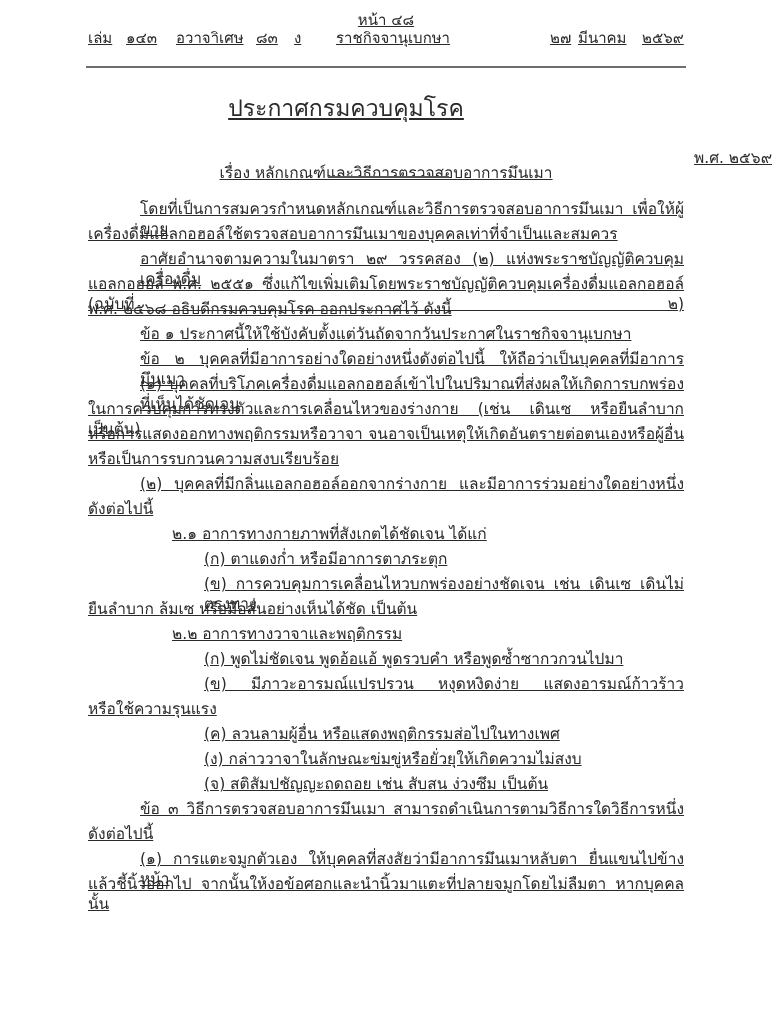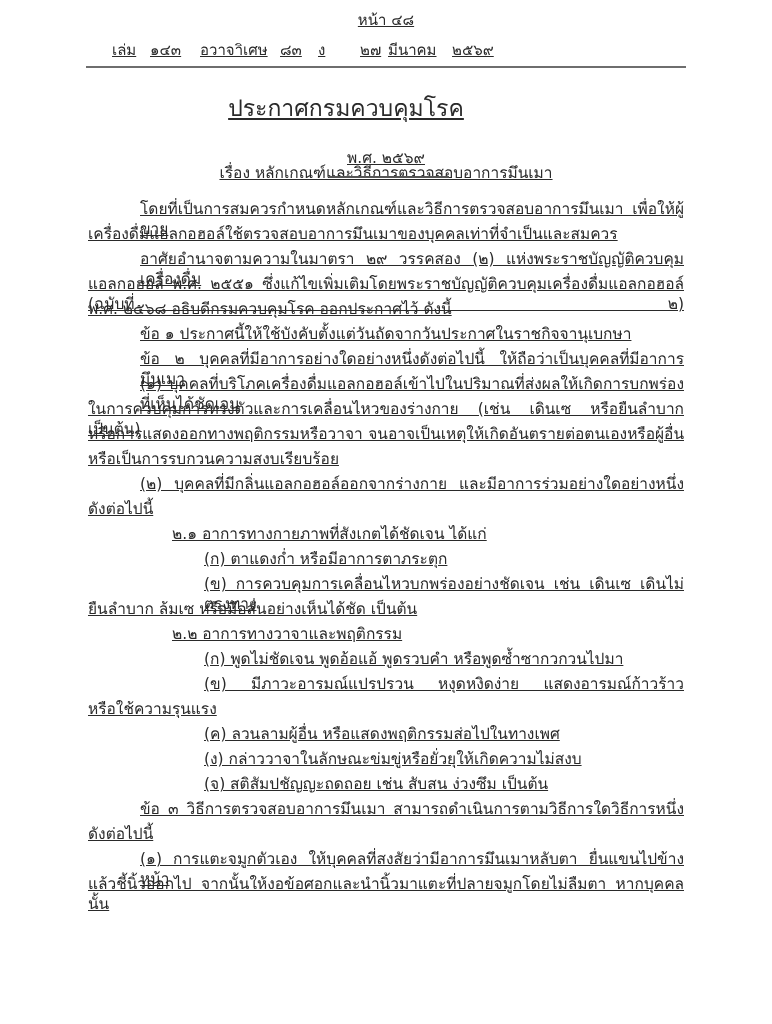--- a/index.html
+++ b/index.html
@@ -14,39 +14,40 @@
       line-height: 20px;
       white-space: nowrap;
       text-decoration: underline;
     }
     .just {
       left: 88px; width: 596px;
       text-align: justify; text-align-last: justify;
       white-space: normal;
     }
     .page-no { top: 10px; left: 0; width: 772px; text-align: center; font-size: 15px; }
-    .hdr { top: 40px; left: 88px; width: 596px; display: flex; font-size: 15px; margin-left: 24px; }
+    .hdr { top: 28px; left: 88px; width: 596px; display: flex; font-size: 15px; }
     .hdr span { display: inline-block; }
     .hdr-rule { position: absolute; top: 66px; left: 86px; width: 600px; height: 1.5px; background: #6e6e6e; }
     .title { top: 94px; left: 0; width: 692px; text-align: center; font-size: 23px; line-height: 28px; }
     .subject { top: 123px; left: 0; width: 772px; text-align: center; font-size: 15.5px; margin-top: 40px; }
-    .year { top: 148px; left: 0; width: 772px; text-align: center; font-size: 15.5px; }
+    .year { top: 148px; left: 0; width: 772px; text-align: right; font-size: 15.5px; }
     .title-rule { position: absolute; top: 176px; left: 329px; width: 120px; height: 1.5px; background: #555; }
   </style>
 </head>
 <body>
 
 <div class="line page-no">หน้า ๔๘</div>
 
 <div class="line hdr">
   <span style="width:38px">เล่ม</span>
   <span style="width:50px">๑๔๓</span>
   <span style="width:80px">อวาจาิเศษ</span>
   <span style="width:38px">๘๓</span>
   <span style="width:42px">ง</span>
+  <span style="flex:1">ราชกิจจานุเบกษา</span>
   <span style="width:28px">๒๗</span>
   <span style="width:64px">มีนาคม</span>
   <span style="width:42px;">๒๕๖๙</span>
 </div>
 <div class="hdr-rule"></div>
 
 <div class="line title">ประกาศกรมควบคุมโรค</div>
 <div class="line subject">เรื่อง  หลักเกณฑ์และวิธีการตรวจสอบอาการมึนเมา</div>
 <div class="line year">พ.ศ.  ๒๕๖๙</div>
 <div class="title-rule"></div>

